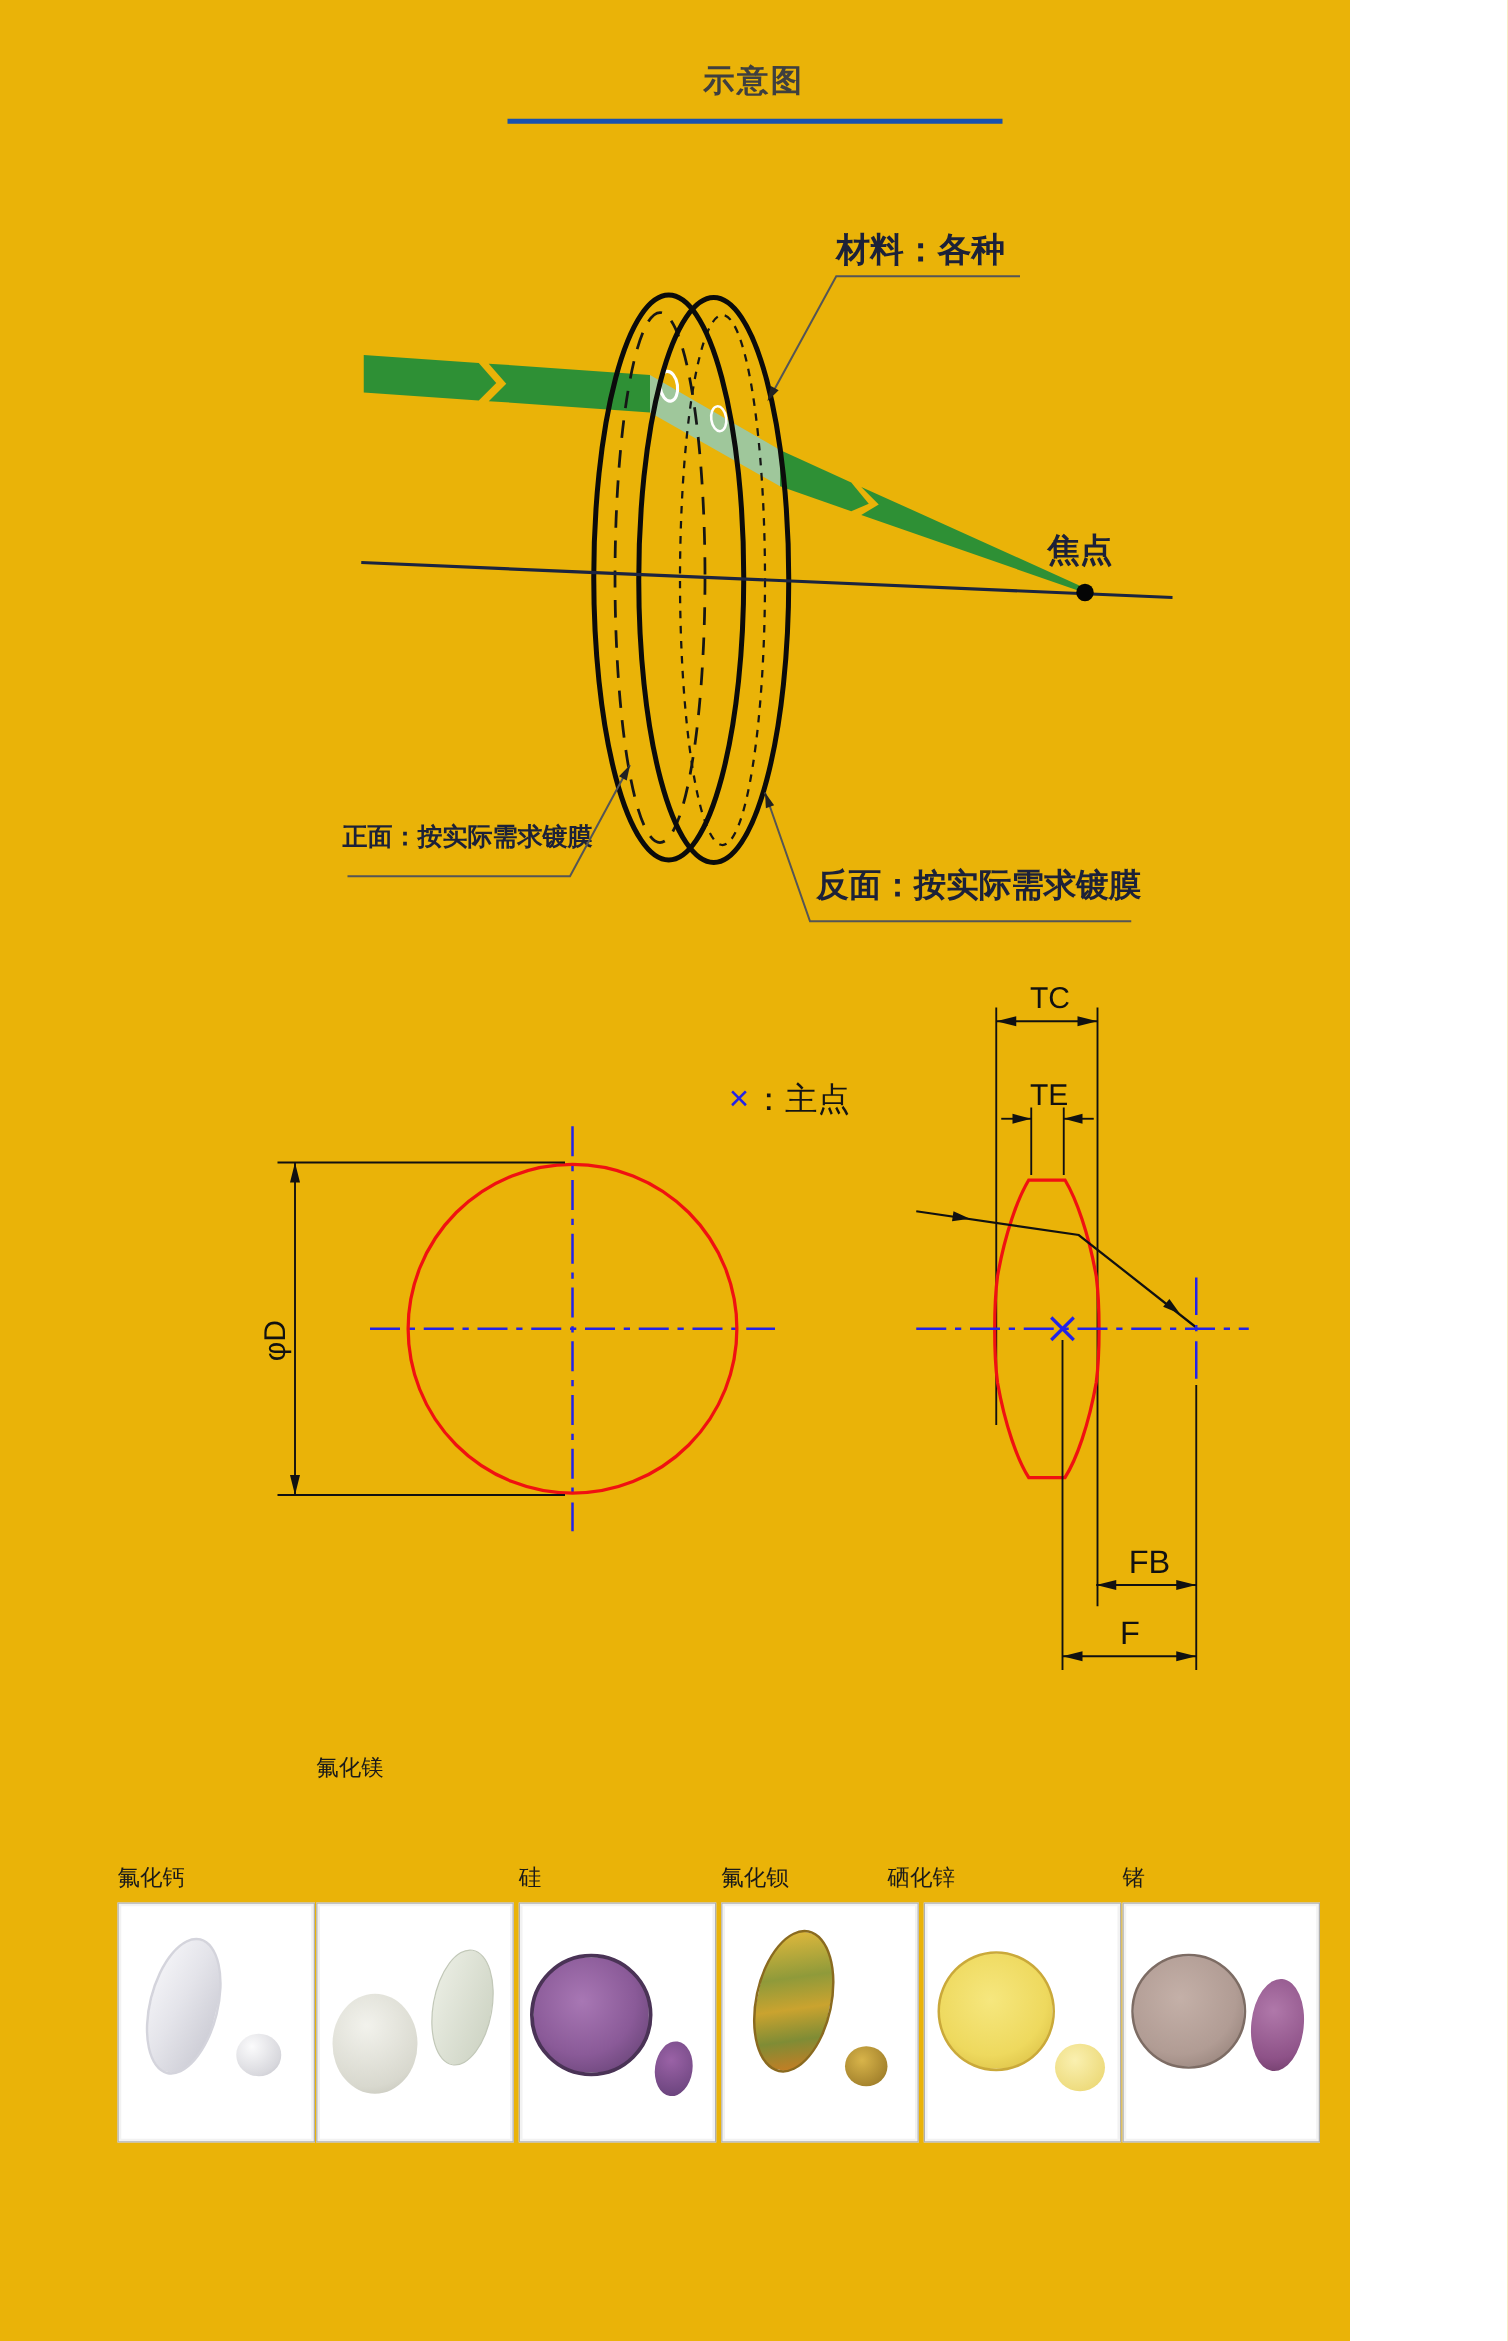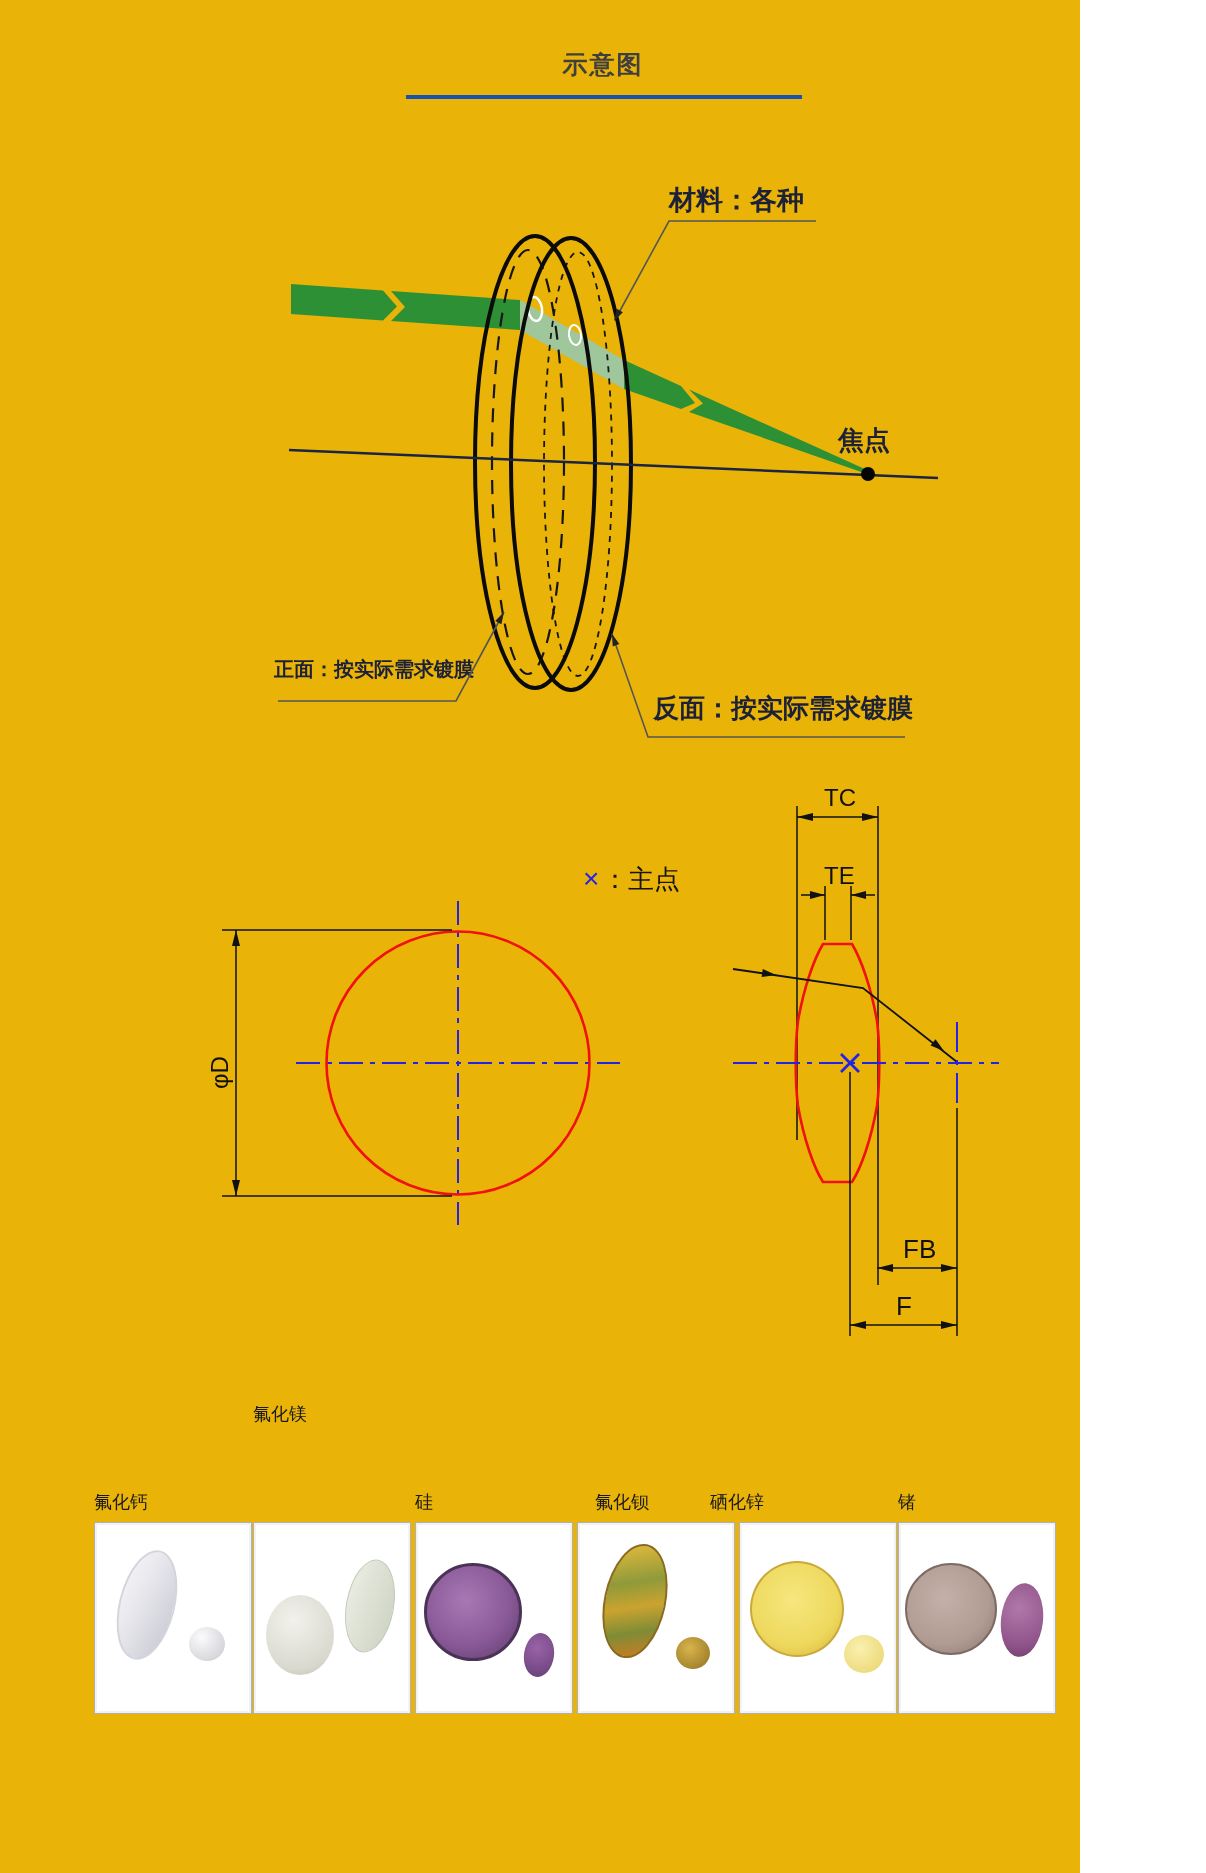--- a/index.html
+++ b/index.html
@@ -167,21 +167,21 @@
         <text x="896" y="1315" font-size="26" fill="#111">F</text>
       </g>
     </g>
   </svg>
 
   <div>
 
     <div class="strip-label" style="left:94px;top:1490px">氟化钙</div>
     <div class="strip-label" style="left:253px;top:1402px">氟化镁</div>
     <div class="strip-label" style="left:415px;top:1490px">硅</div>
-    <div class="strip-label" style="left:595px;top:1490px">氟化钡</div>
+    <div class="strip-label" style="left:577px;top:1490px">氟化钡</div>
     <div class="strip-label" style="left:710px;top:1490px">硒化锌</div>
     <div class="strip-label" style="left:898px;top:1490px">锗</div>
 
     <div class="mat-box" style="left:94px;top:1522px">
       <div class="lens m1-big"></div>
       <div class="lens m1-small"></div>
     </div>
     <div class="mat-box" style="left:253px;top:1522px">
       <div class="lens m2-big"></div>
       <div class="lens m2-small"></div>

